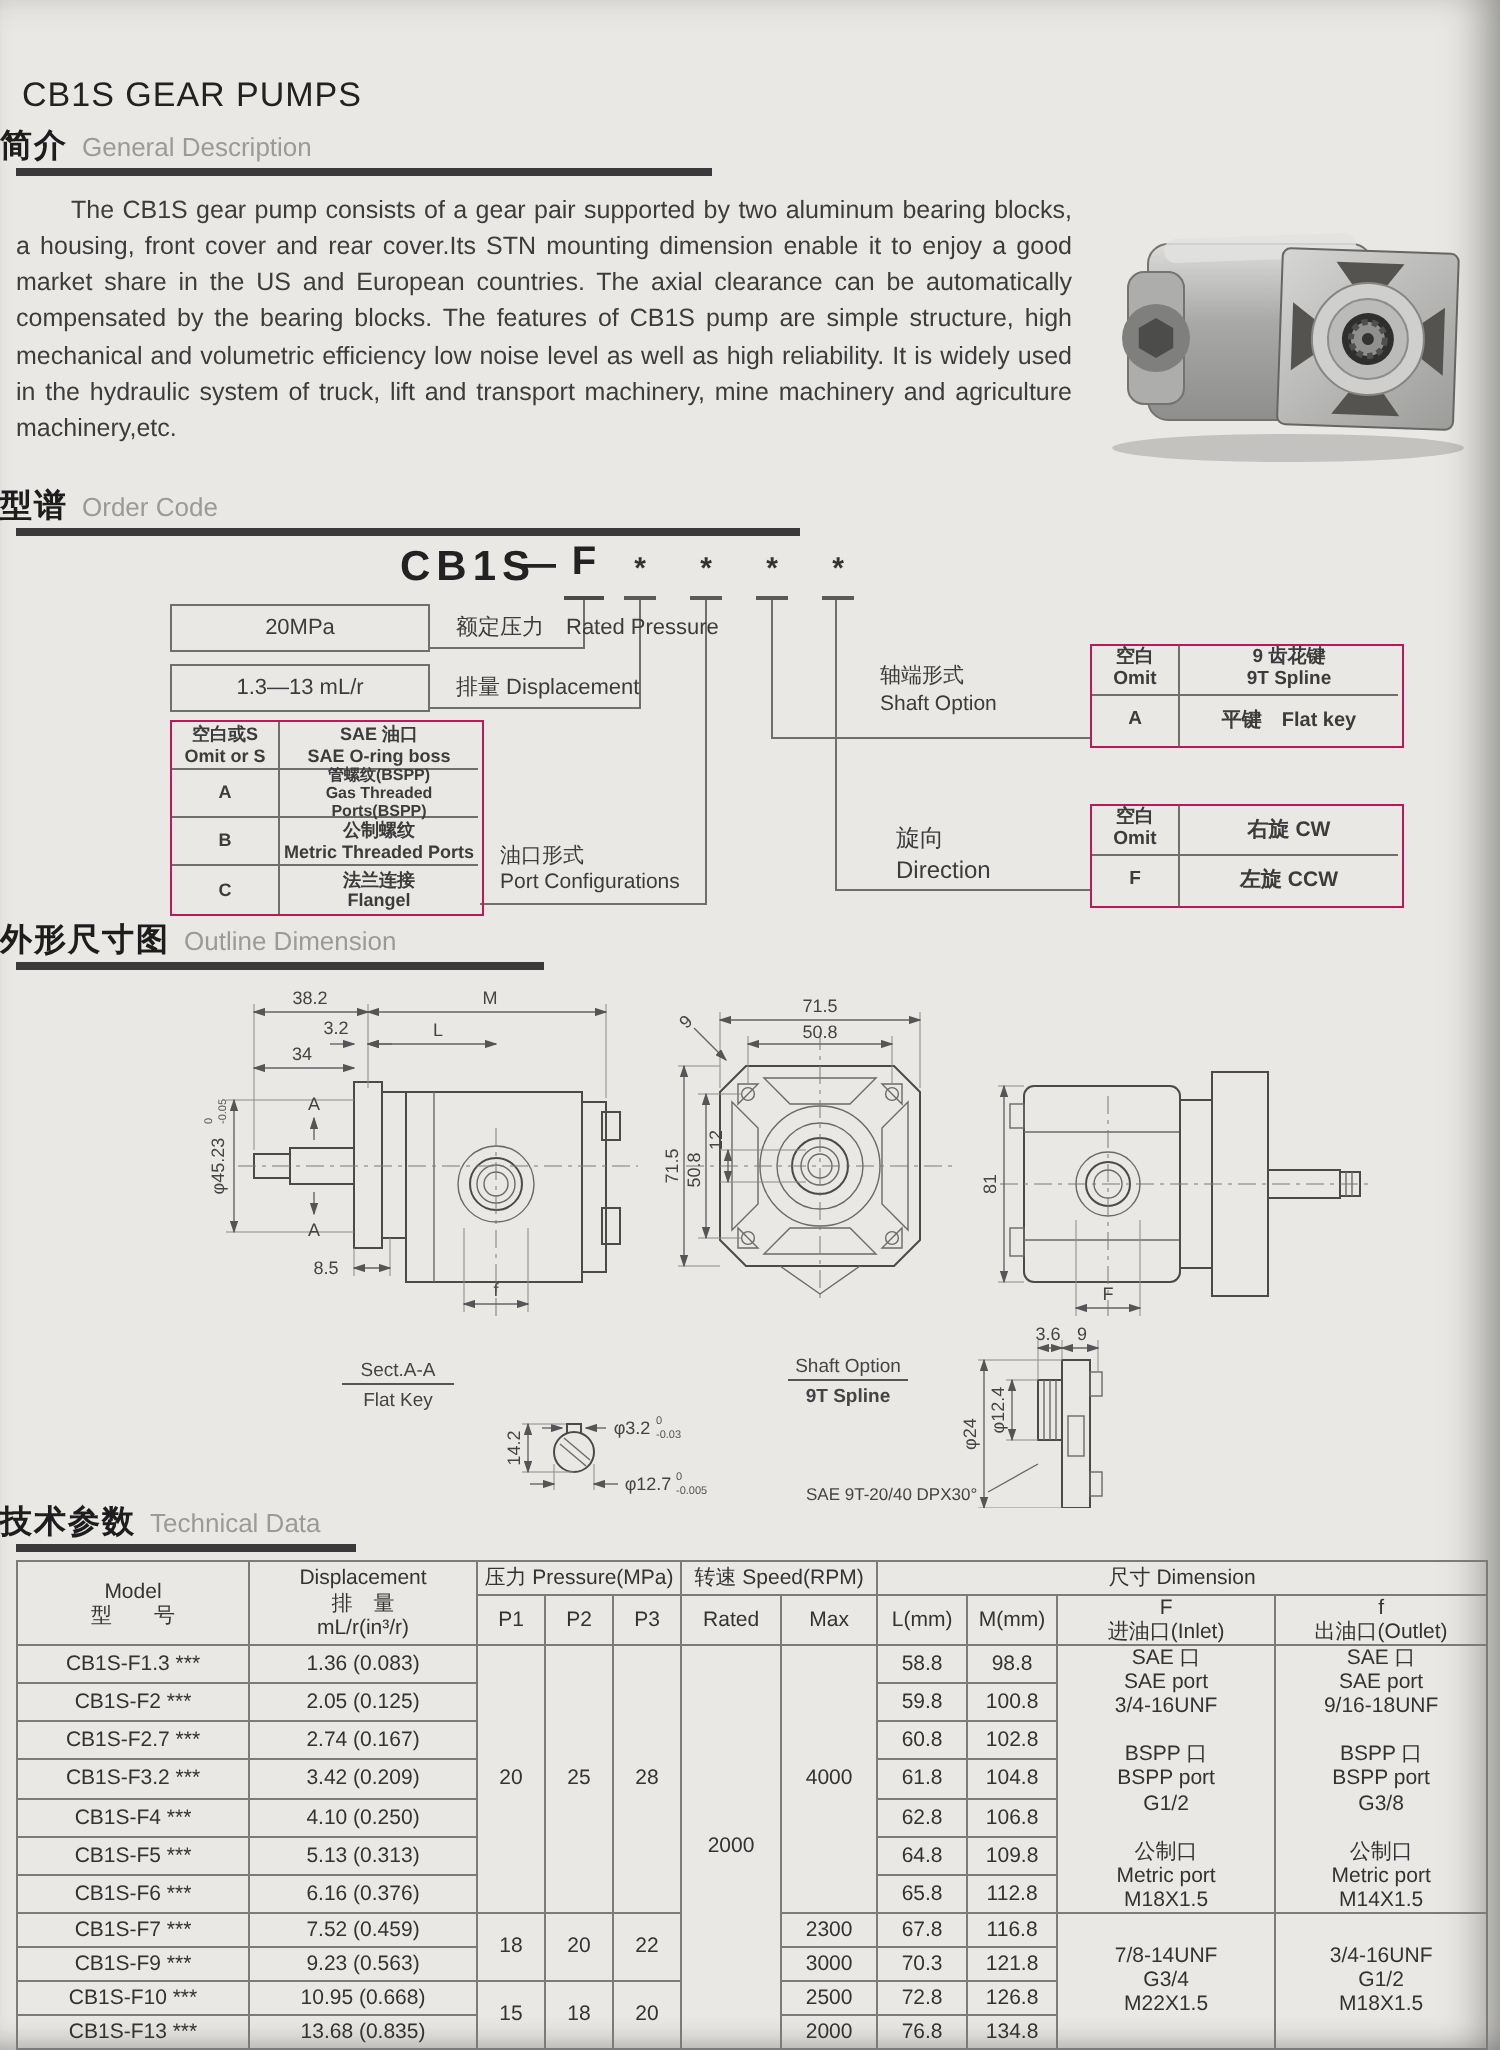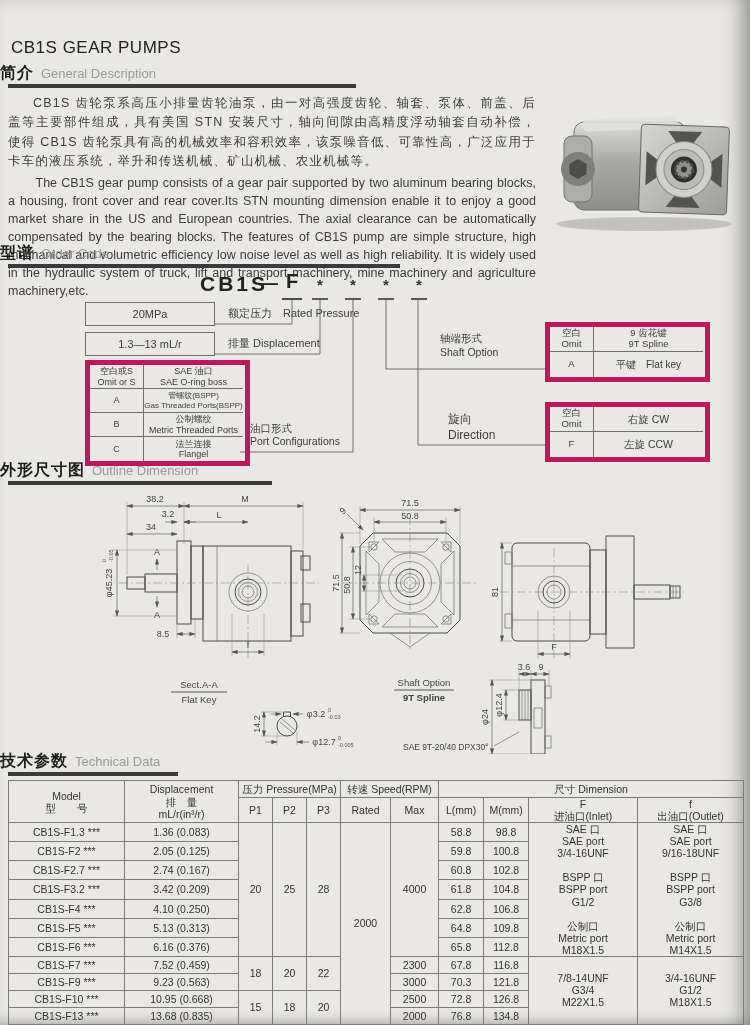--- a/index.html
+++ b/index.html
@@ -22,21 +22,21 @@
   .intro-text .en-p{margin:2px 0 0 0;font-size:12.5px;line-height:1.45;text-align:justify;text-indent:2.2em;}
   .photo-wrap{width:200px;height:142px;margin-left:8px;}
   
   .oc{left:0;top:268px;width:692px;height:196px;font-size:11px;color:#3c3c3c;}
   .oc .code-base{left:200px;top:4px;font-size:21px;font-weight:bold;letter-spacing:3px;color:#222;}
   .oc .code-dash{left:259px;top:4px;font-size:19px;font-weight:bold;color:#222;}
   .oc .code-f{left:282px;top:2px;width:20px;height:28px;text-align:center;font-size:20px;font-weight:bold;color:#222;border-bottom:2px solid #4a4a48;}
   .oc .star{width:16px;height:22px;top:8px;text-align:center;font-size:15px;font-weight:bold;color:#333;border-bottom:2px solid #5a5a58;}
   .oc .vbox{border:1px solid #6f6f6d;text-align:center;line-height:22px;height:22px;background:transparent;}
   .oc .lbl{white-space:pre-line;line-height:1.25;}
-  .octable{position:absolute;border:5px solid #be185d;border-collapse:collapse;}
+  .octable{position:absolute;border:1px solid #be185d;border-collapse:collapse;font-weight:bold;}
   .octable div{float:left;border-right:1px solid #6f6f6d;border-bottom:1px solid #6f6f6d;box-sizing:border-box;
                display:flex;flex-direction:column;justify-content:center;text-align:center;white-space:pre-line;line-height:1.15;}
   .octable div:nth-child(2n){border-right:none;}
   .octable .last{border-bottom:none;}
   .r-lbl{text-align:left;white-space:pre-line;line-height:1.3;}
   svg text{font-family:"Liberation Sans","DejaVu Sans",sans-serif;}
   
   .tech-table{position:absolute;left:8px;top:780px;width:736px;border-collapse:collapse;table-layout:fixed;color:#333;}
   .tech-table th,.tech-table td{border:1px solid #7b7b79;text-align:center;vertical-align:middle;
        padding:0;font-weight:normal;font-size:10.5px;line-height:1.15;height:16px;}
@@ -51,21 +51,20 @@
 
   <div class="abs t-en">CB1S GEAR PUMPS</div>
 
   <div class="abs sec-head" style="top:63px">
     <span class="zh">简介</span><span class="en">General Description</span>
   </div>
   <div class="abs sec-rule" style="top:84px;width:348px"></div>
 
   <div class="abs intro-body">
     <div class="intro-text">
-      <p class="zh-p">CB1S 齿轮泵系高压小排量齿轮油泵，由一对高强度齿轮、轴套、泵体、前盖、后盖等主要部件组成，具有美国 STN 安装尺寸，轴向间隙由高精度浮动轴套自动补偿，使得 CB1S 齿轮泵具有高的机械效率和容积效率，该泵噪音低、可靠性高，广泛应用于卡车的液压系统，举升和传送机械、矿山机械、农业机械等。</p>
       <p class="en-p">The CB1S gear pump consists of a gear pair supported by two aluminum bearing blocks, a housing, front cover and rear cover.Its STN mounting dimension enable it to enjoy a good market share in the US and European countries. The axial clearance can be automatically compensated by the bearing blocks. The features of CB1S pump are simple structure, high mechanical and volumetric efficiency low noise level as well as high reliability. It is widely used in the hydraulic system of truck, lift and transport machinery, mine machinery and agriculture machinery,etc.</p>
     </div>
     <div class="photo-wrap">
       <svg width="200" height="142" viewBox="0 0 200 142">
         <defs>
           <linearGradient id="gBody" x1="0" y1="0" x2="0" y2="1">
             <stop offset="0" stop-color="#dcdcda"></stop>
               <stop offset=".45" stop-color="#a8a8a6"></stop>
               <stop offset="1" stop-color="#8e8e8c"></stop>
           </linearGradient>

